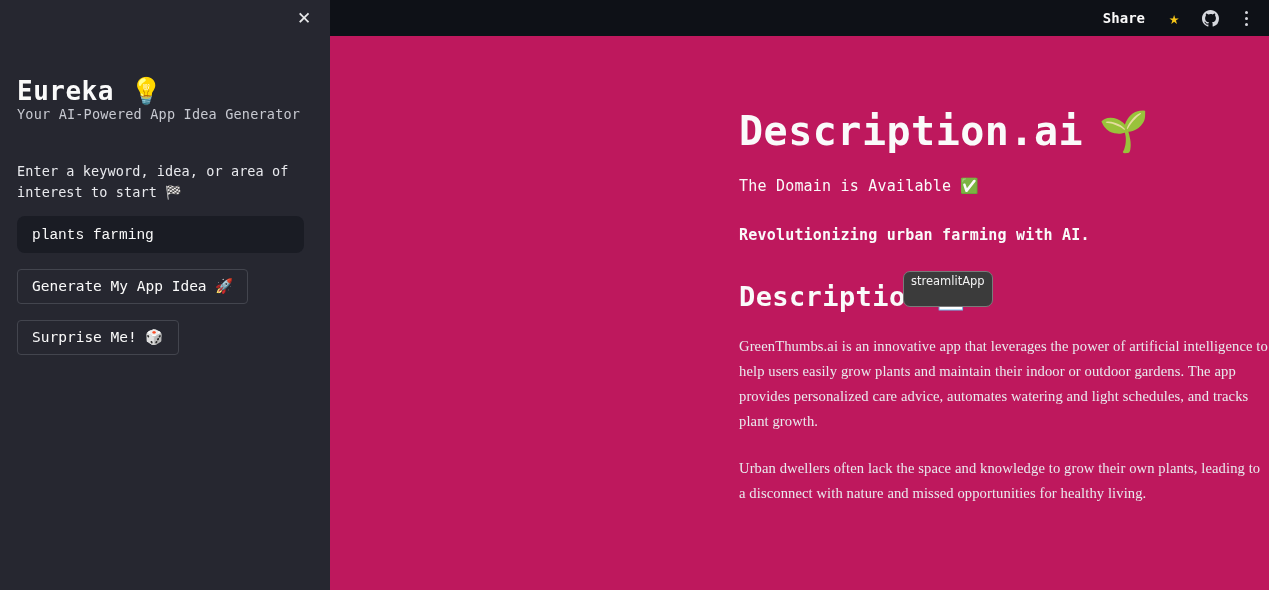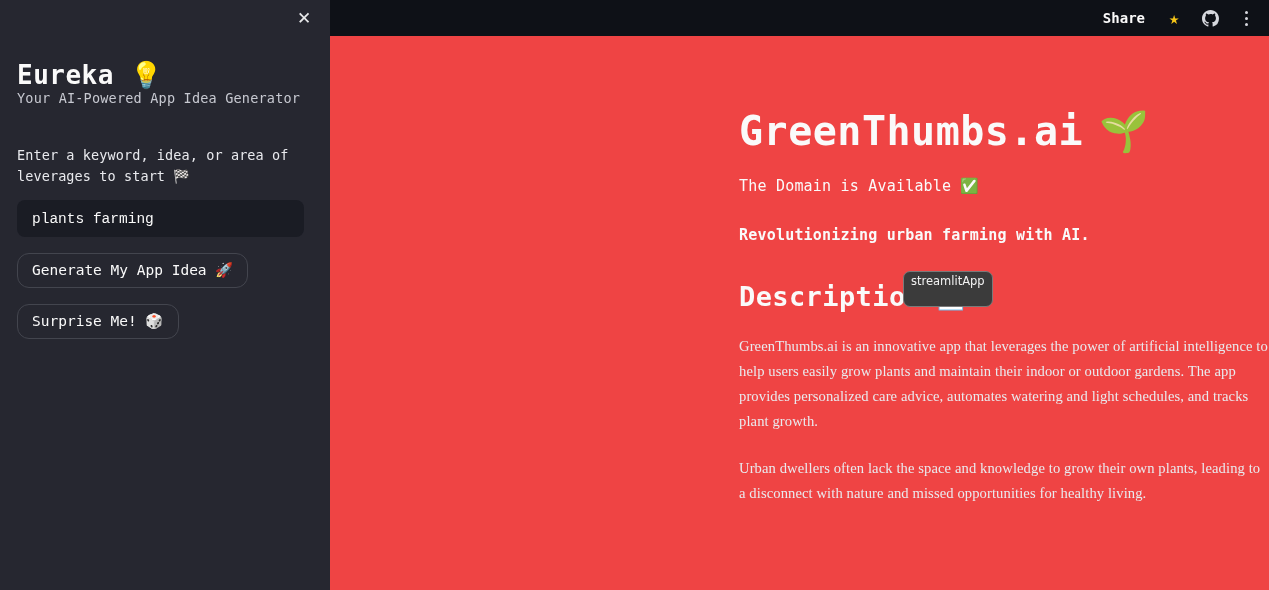--- a/index.html
+++ b/index.html
@@ -21,21 +21,21 @@
   #close-btn {
     position:absolute; top:6px; right:14px;
     width:24px; height:24px;
     display:flex; align-items:center; justify-content:center;
     color:#e8e9eb; font-size:17px; line-height:1;
     font-family:"DejaVu Sans", sans-serif;
     cursor:pointer; background:none; border:none;
   }
   #sidebar-body { padding:0 17px; }
   #sb-title {
-    margin-top:60px;
+    margin-top:76px;
     font-size:26px; font-weight:bold; color:#fafafa;
     letter-spacing:0.5px;
     font-family:"DejaVu Sans Mono", monospace;
   }
   #sb-subtitle {
     font-size:13.5px; color:#c7c9d1; letter-spacing:0.2px;
   }
   #sb-label {
     margin-top:39px;
     font-size:13.5px; color:#e9eaee; line-height:21px;
@@ -48,32 +48,32 @@
     border:none; border-radius:8px;
     color:#fafafa; font-size:14.5px;
     padding:0 15px;
     font-family:Liberation Mono, monospace;
     outline:none;
   }
   .sb-btn {
     display:block; margin-top:16px;
     background:transparent;
     border:1px solid #43454e;
-    border-radius:12px;
+    border-radius:4px;
     color:#fafafa; font-size:14.5px;
     padding:8px 14px;
     font-family:"DejaVu Sans Mono", monospace;
     cursor:pointer; white-space:nowrap;
   }
   #btn-surprise { }
 
   
   #main {
     flex:1; height:590px;
-    background:#ef4444;
+    background:#be185d;
     position:relative;
   }
   #topbar {
     height:36px; width:939px;
     background:#0e1117;
     display:flex; align-items:center; justify-content:flex-end;
     padding-right:8px; gap:6px;
   }
   #share-btn {
     color:#fafafa; font-size:14px; font-weight:bold;
@@ -139,21 +139,21 @@
 </head>
 <body>
 
 <div id="app">
 
   <aside id="sidebar">
     <button id="close-btn">✕</button>
     <div id="sidebar-body">
       <div id="sb-title">Eureka 💡</div>
       <div id="sb-subtitle">Your AI-Powered App Idea Generator</div>
-      <div id="sb-label">Enter a keyword, idea, or area of leverages to start 🏁</div>
+      <div id="sb-label">Enter a keyword, idea, or area of interest to start 🏁</div>
       <input id="kw-input" type="text" value="plants farming" style="">
       <button class="sb-btn" id="btn-generate">Generate My App Idea 🚀</button>
       <button class="sb-btn" id="btn-surprise">Surprise Me! 🎲</button>
     </div>
   </aside>
 
   <main id="main">
 
     <div id="topbar">
       <button id="share-btn">Share</button>
@@ -171,21 +171,21 @@
       </span>
       <span class="tb-icon" id="dots-icon">
         <i></i>
         <i></i>
         <i></i>
       </span>
     </div>
 
     <div id="content">
       <h1 id="app-title">
-        <span>GreenThumbs.ai</span>
+        <span>Description.ai</span>
         <span class="emoji">🌱</span>
       </h1>
       <div id="domain-status">The Domain is Available ✅</div>
       <div id="app-tagline">Revolutionizing urban farming with AI.</div>
 
       <h2 class="section-h">
         <span>Description</span>
         <span class="emoji">📄</span>
       </h2>
       <p class="section-p">GreenThumbs.ai is an innovative app that leverages the power of artificial intelligence to help users easily grow plants and maintain their indoor or outdoor gardens. The app provides personalized care advice, automates watering and light schedules, and tracks plant growth.</p>

